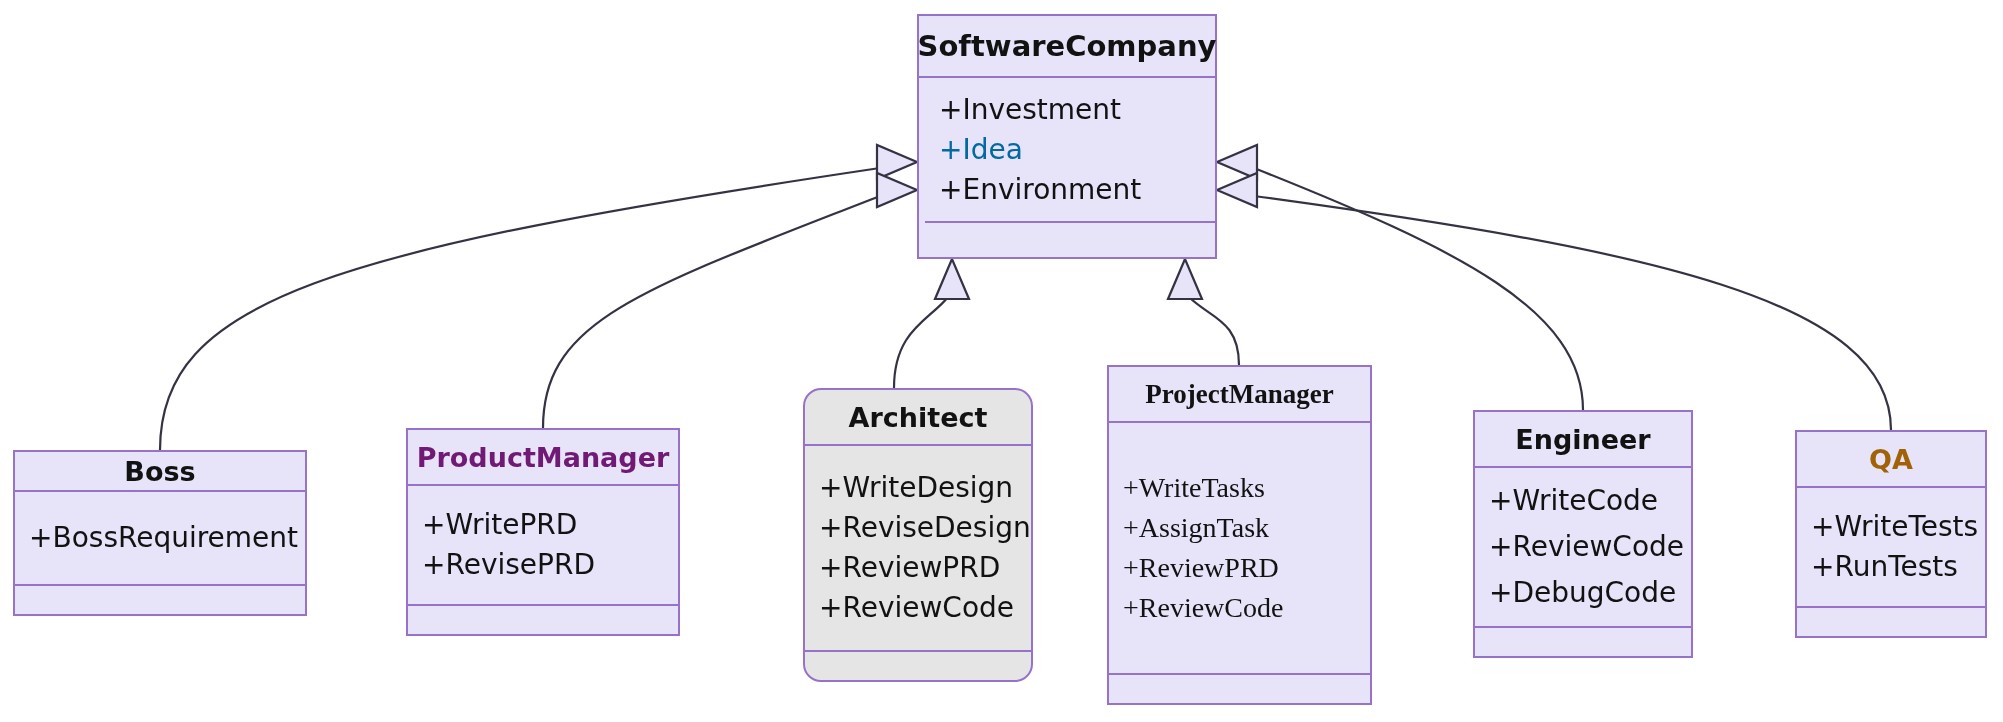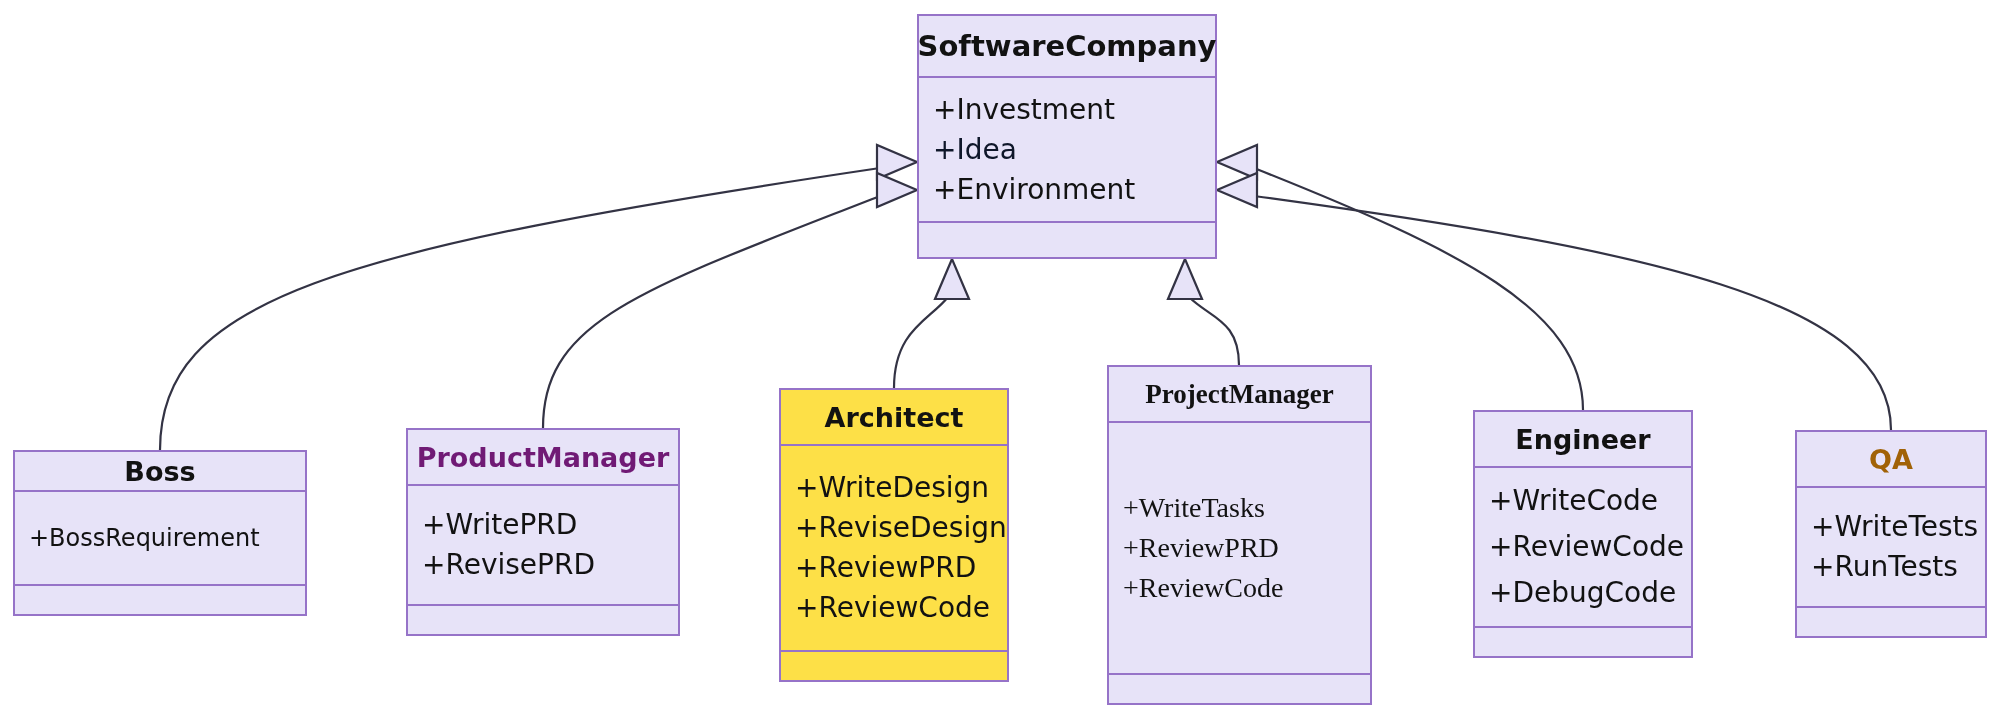--- a/index.html
+++ b/index.html
@@ -90,56 +90,57 @@
       </g>
       <g>
         <path d="M 1891 430 C 1891 300 1650 250 1254 196" fill="none" stroke="#333344" stroke-width="2.2"></path>
         <polygon points="1217,190 1257,173 1257,207" fill="#e7e3f8" stroke="#333344" stroke-width="2.2" stroke-linejoin="miter"></polygon>
       </g>
     </svg>
 
   <div id="node-layer">
       <div class="uml-class" style="left: 917px; top: 14px; width: 300px; height: 245px; background: rgb(231, 227, 248); border-color: rgb(150, 115, 200);">
         <div class="uml-title" style="height: 62px; font-size: 29px; border-bottom-color: rgb(150, 115, 200); color: rgb(18, 18, 18);">SoftwareCompany</div>
-        <div class="uml-attrs" style="border-bottom-color: rgb(150, 115, 200); padding: 4px 12px 4px 14px;">
+        <div class="uml-attrs" style="border-bottom-color: rgb(150, 115, 200); padding: 4px 12px 4px 14px; margin-left: 6px;">
           <div class="uml-attr" style="font-size: 28px; color: rgb(18, 18, 18); padding: 6px 0px;">+Investment</div>
-          <div class="uml-attr" style="font-size: 28px; color: #0f172a; padding: 6px 0px;">+Idea</div>
+          <div class="uml-attr" style="font-size: 28px; color: #0369a1; padding: 6px 0px;">+Idea</div>
           <div class="uml-attr" style="font-size: 28px; color: rgb(18, 18, 18); padding: 6px 0px;">+Environment</div>
         </div>
         <div class="uml-methods" style="height: 34px;"></div>
       </div>
       <div class="uml-class" style="left: 13px; top: 450px; width: 294px; height: 166px; background: rgb(231, 227, 248); border-color: rgb(150, 115, 200);">
         <div class="uml-title" style="height: 40px; font-size: 27px; border-bottom-color: rgb(150, 115, 200); color: rgb(18, 18, 18);">Boss</div>
         <div class="uml-attrs" style="border-bottom-color: rgb(150, 115, 200); padding: 4px 0px 4px 14px;">
-          <div class="uml-attr" style="font-size: 24px; color: rgb(18, 18, 18); padding: 6px 0px;">+BossRequirement</div>
+          <div class="uml-attr" style="font-size: 28px; color: rgb(18, 18, 18); padding: 6px 0px;">+BossRequirement</div>
         </div>
         <div class="uml-methods" style="height: 28px;"></div>
       </div>
       <div class="uml-class" style="left: 406px; top: 428px; width: 274px; height: 208px; background: rgb(231, 227, 248); border-color: rgb(150, 115, 200);">
         <div class="uml-title" style="height: 56px; font-size: 27px; border-bottom-color: rgb(150, 115, 200); color: #701a75;">ProductManager</div>
         <div class="uml-attrs" style="border-bottom-color: rgb(150, 115, 200); padding: 4px 0px 4px 14px;">
           <div class="uml-attr" style="font-size: 28px; color: rgb(18, 18, 18); padding: 6px 0px;">+WritePRD</div>
           <div class="uml-attr" style="font-size: 28px; color: rgb(18, 18, 18); padding: 6px 0px;">+RevisePRD</div>
         </div>
         <div class="uml-methods" style="height: 28px;"></div>
       </div>
-      <div class="uml-class" style="left: 779px; top: 388px; width: 230px; height: 294px; background: #fde047; border-color: rgb(150, 115, 200);">
+      <div class="uml-class" style="left: 803px; top: 388px; width: 230px; height: 294px; background: #e5e5e5; border-color: rgb(150, 115, 200); border-radius: 18px;">
         <div class="uml-title" style="height: 56px; font-size: 27px; border-bottom-color: rgb(150, 115, 200); color: rgb(18, 18, 18);">Architect</div>
         <div class="uml-attrs" style="border-bottom-color: rgb(150, 115, 200); padding: 4px 0px 4px 14px;">
           <div class="uml-attr" style="font-size: 28px; color: rgb(18, 18, 18); padding: 6px 0px;">+WriteDesign</div>
           <div class="uml-attr" style="font-size: 28px; color: rgb(18, 18, 18); padding: 6px 0px;">+ReviseDesign</div>
           <div class="uml-attr" style="font-size: 28px; color: rgb(18, 18, 18); padding: 6px 0px;">+ReviewPRD</div>
           <div class="uml-attr" style="font-size: 28px; color: rgb(18, 18, 18); padding: 6px 0px;">+ReviewCode</div>
         </div>
         <div class="uml-methods" style="height: 28px;"></div>
       </div>
       <div class="uml-class" style="left: 1107px; top: 365px; width: 265px; height: 340px; background: rgb(231, 227, 248); border-color: rgb(150, 115, 200); font-family: Liberation Serif, serif;">
         <div class="uml-title" style="height: 56px; font-size: 27px; border-bottom-color: rgb(150, 115, 200); color: rgb(18, 18, 18);">ProjectManager</div>
         <div class="uml-attrs" style="border-bottom-color: rgb(150, 115, 200); padding: 4px 0px 4px 14px;">
           <div class="uml-attr" style="font-size: 28px; color: rgb(18, 18, 18); padding: 6px 0px;">+WriteTasks</div>
+          <div class="uml-attr" style="font-size: 28px; color: rgb(18, 18, 18); padding: 6px 0px;">+AssignTask</div>
           <div class="uml-attr" style="font-size: 28px; color: rgb(18, 18, 18); padding: 6px 0px;">+ReviewPRD</div>
           <div class="uml-attr" style="font-size: 28px; color: rgb(18, 18, 18); padding: 6px 0px;">+ReviewCode</div>
         </div>
         <div class="uml-methods" style="height: 28px;"></div>
       </div>
       <div class="uml-class" style="left: 1473px; top: 410px; width: 220px; height: 248px; background: rgb(231, 227, 248); border-color: rgb(150, 115, 200);">
         <div class="uml-title" style="height: 56px; font-size: 27px; border-bottom-color: rgb(150, 115, 200); color: rgb(18, 18, 18);">Engineer</div>
         <div class="uml-attrs" style="border-bottom-color: rgb(150, 115, 200); padding: 4px 0px 4px 14px; gap: 6px;">
           <div class="uml-attr" style="font-size: 28px; color: rgb(18, 18, 18); padding: 6px 0px;">+WriteCode</div>
           <div class="uml-attr" style="font-size: 28px; color: rgb(18, 18, 18); padding: 6px 0px;">+ReviewCode</div>

